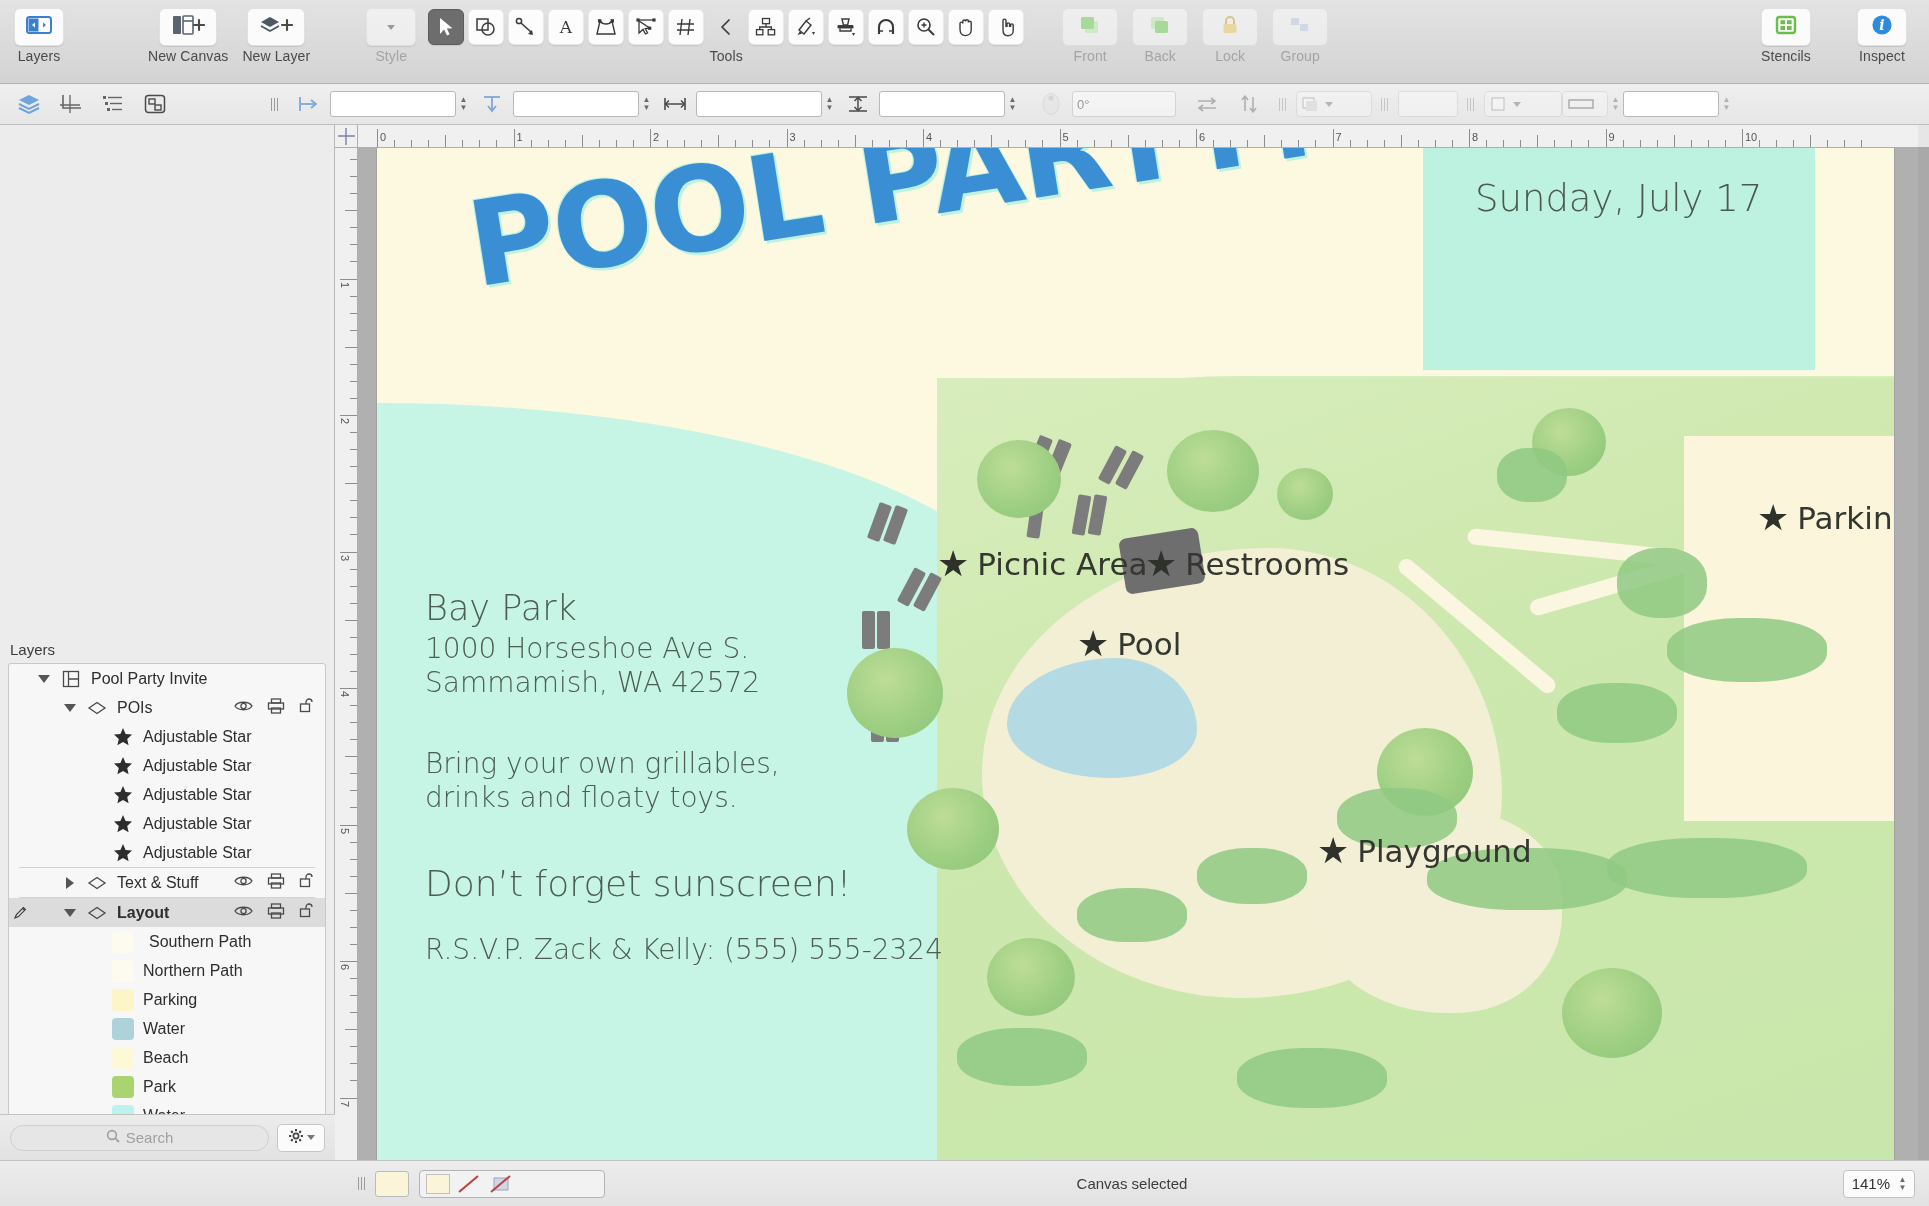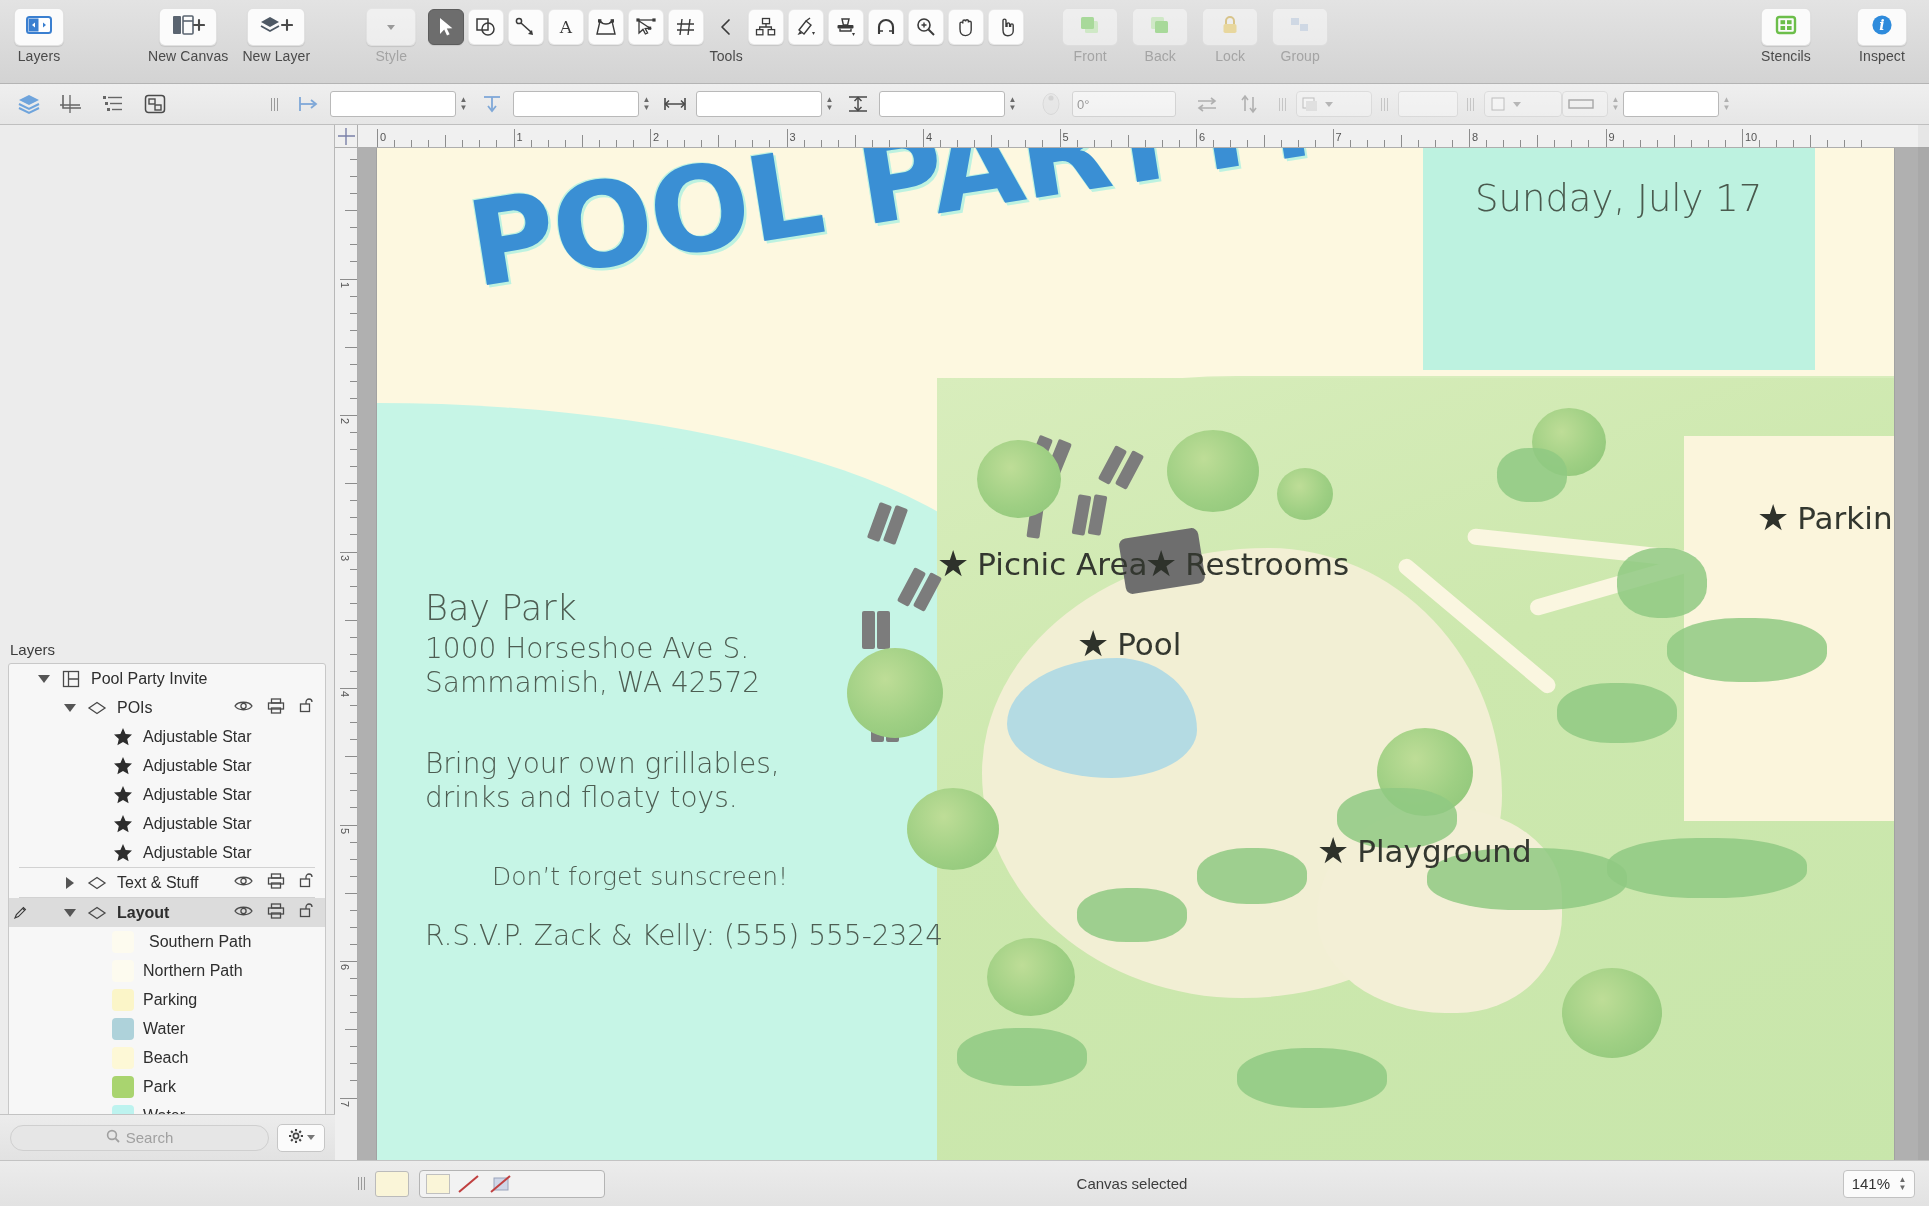--- a/index.html
+++ b/index.html
@@ -237,21 +237,21 @@
     text-shadow: 2px 3px 0 #bdf2e0, -1px -1px 0 #bdf2e0;
     white-space: nowrap;
   }
   .poster-body {
     position: absolute; left: 48px; top: 440px; width: 430px;
     color: #4d5d52; font-family: "DejaVu Sans", sans-serif; font-weight: 300;
   }
   .pb-h { font-size: 35px; margin-bottom: 4px; }
   .pb-l { font-size: 28px; line-height: 1.23; }
   .pb-gap { height: 46px; }
-  .pb-p { font-size: 25px; line-height: 1.29; margin-bottom: 26px; text-align: center; }
+  .pb-p { font-size: 36px; line-height: 1.29; margin-bottom: 26px; }
 
   .poi {
     position: absolute; display: flex; align-items: center; gap: 8px;
     color: #33372f; font-size: 31px; font-family: "DejaVu Sans", sans-serif; font-weight: 400;
     white-space: nowrap;
   }
   .poi .star { font-size: 36px; line-height: 1; color: #2e322b; }
 
   
   .statusbar {

